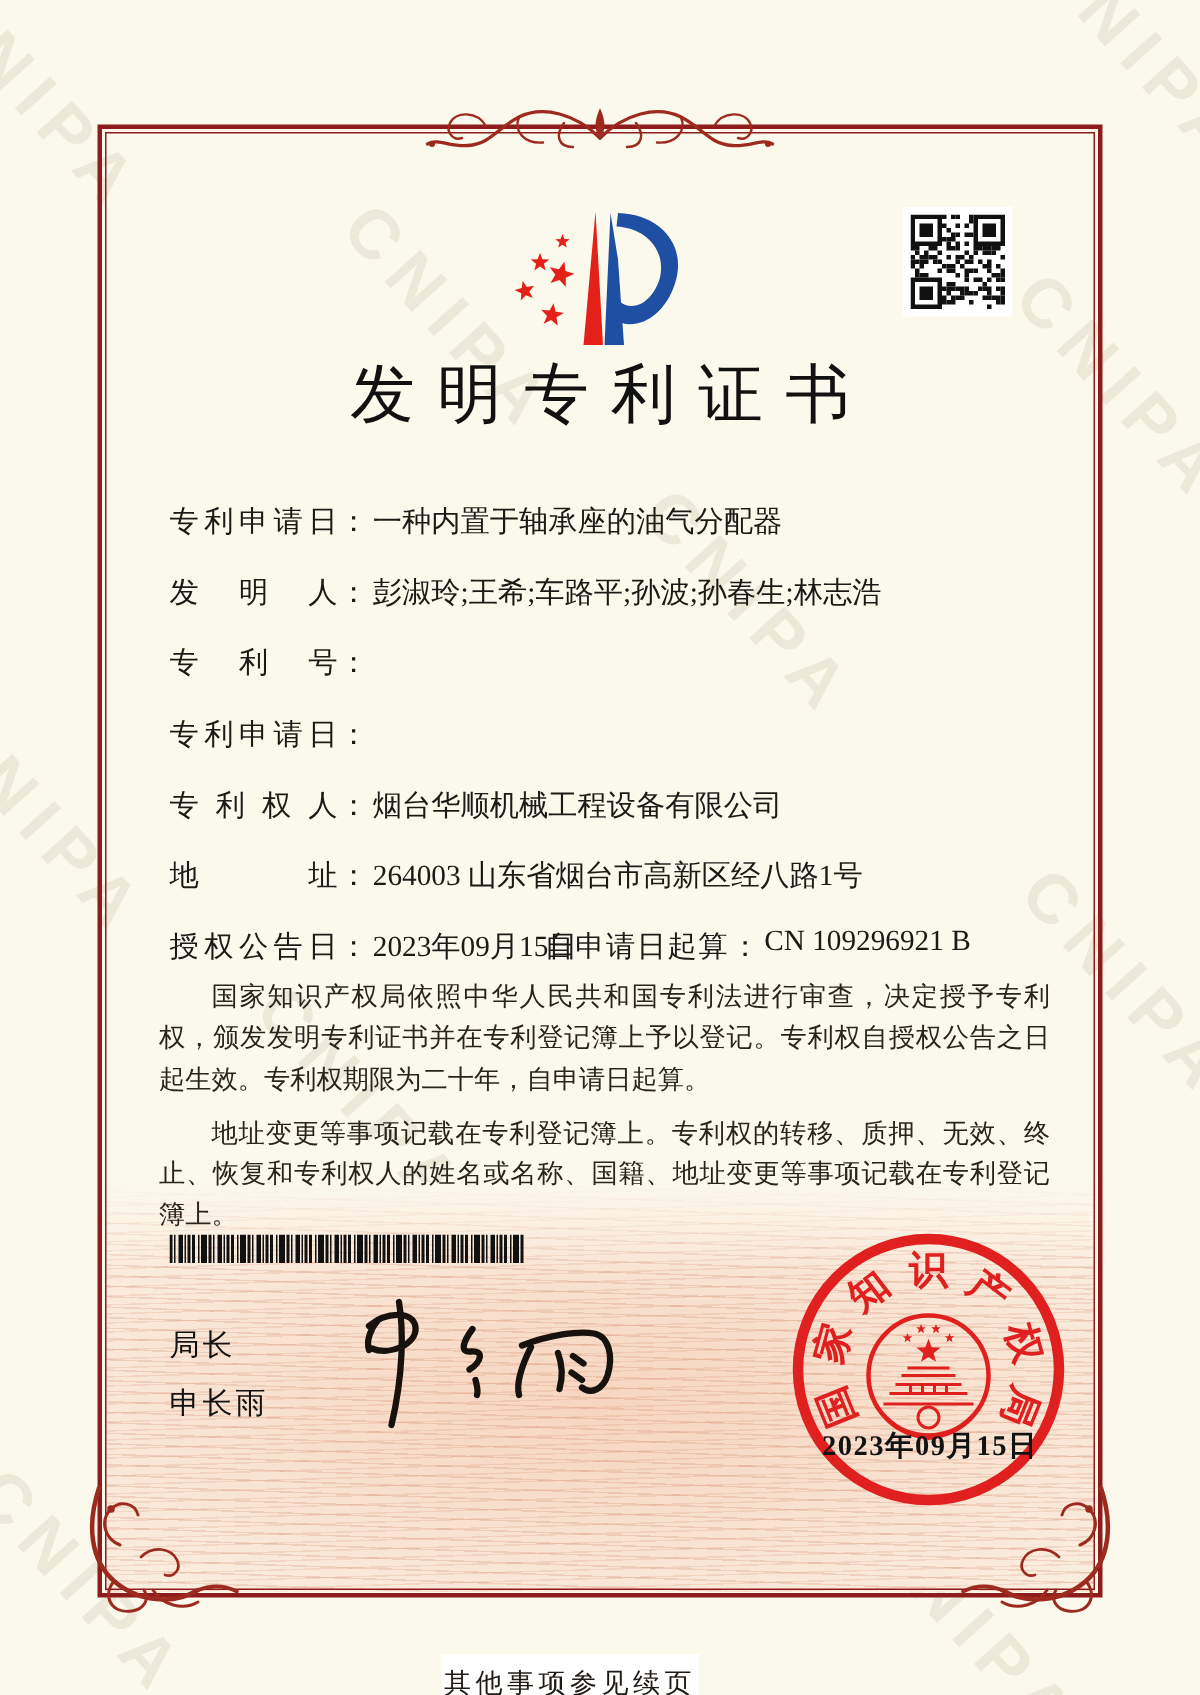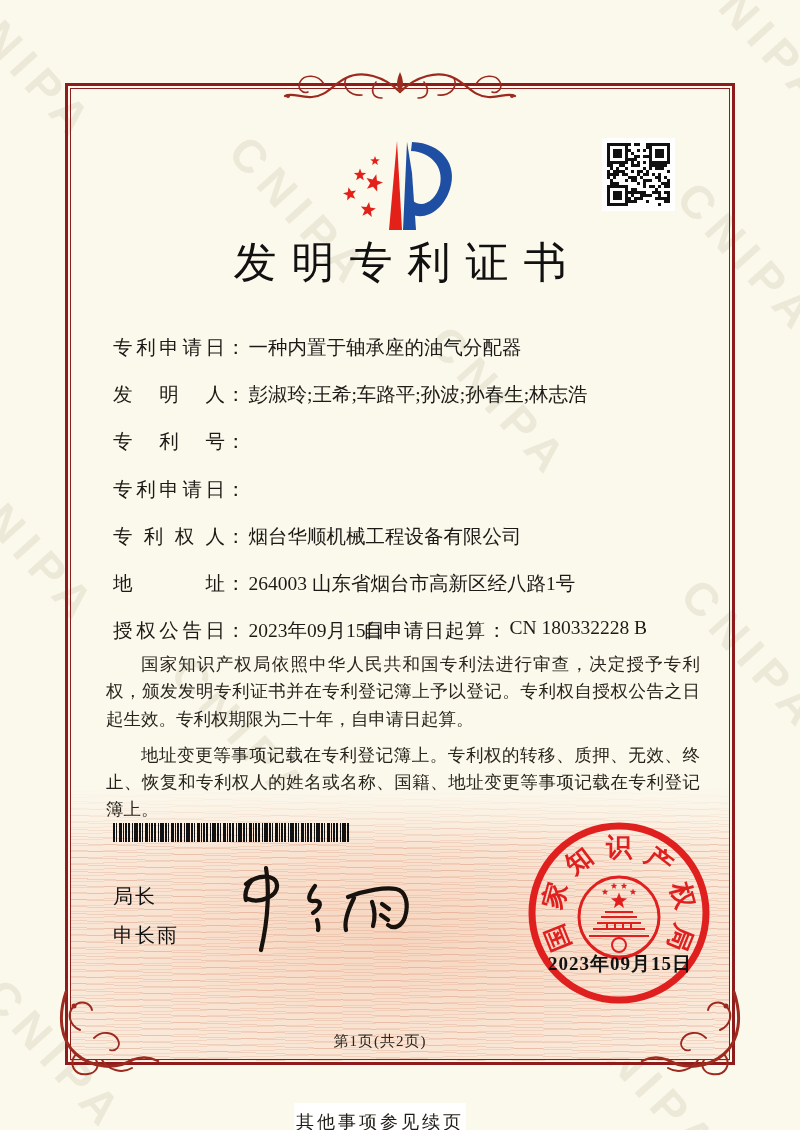--- a/index.html
+++ b/index.html
@@ -289,21 +289,21 @@
             <span class="val">264003 山东省烟台市高新区经八路1号</span>
           </div>
         </div>
       <div class="row">
         <span class="lab">授权公告日</span>
           <span class="colon">：</span>
         <span class="val">2023年09月15日</span>
         <span class="pair2">
           <span class="lab2">自申请日起算</span>
             <span class="colon">：</span>
-          <span class="val">CN 180332228 B</span>
+          <span class="val">CN 109296921 B</span>
         </span>
       </div>
     </div>
 
     <div class="paras" id="parasHost">
         <p>国家知识产权局依照中华人民共和国专利法进行审查，决定授予专利权，颁发发明专利证书并在专利登记簿上予以登记。专利权自授权公告之日起生效。专利权期限为二十年，自申请日起算。</p>
         <p>地址变更等事项记载在专利登记簿上。专利权的转移、质押、无效、终止、恢复和专利权人的姓名或名称、国籍、地址变更等事项记载在专利登记簿上。</p>
       </div>
 
     <div class="barcode">
@@ -421,17 +421,16 @@
         <polygon fill="#e01f1f" stroke="none" points="5.0,-34.4 5.8,-32.2 8.2,-32.1 6.4,-30.6 7.0,-28.2 5.0,-29.6 3.0,-28.2 3.6,-30.6 1.8,-32.1 4.2,-32.2"></polygon>
         <polygon fill="#e01f1f" stroke="none" points="14.0,-28.4 14.8,-26.2 17.2,-26.1 15.4,-24.6 16.0,-22.2 14.0,-23.6 12.0,-22.2 12.6,-24.6 10.8,-26.1 13.2,-26.2"></polygon>
         <path d="M-18,0 h36 M-14,-5 h28 M-22,6 h44 M-26,12 h52 M-30,19 h60" stroke-width="2"></path>
         <path d="M-12,6 v6 M-4,6 v6 M4,6 v6 M12,6 v6" stroke-width="2"></path>
         <circle cy="28" r="7" stroke-width="2"></circle>
         <path d="M-40,4 C-36,28 -20,40 0,42 C20,40 36,28 40,4" stroke-width="2"></path>
       </g>
     </svg>
     <div class="sealdate">2023年09月15日</div>
 
-    <div class="pagenum">第1页(共2页)</div>
     <div class="note">其他事项参见续页</div>
 
   </div>
 </div>
 
 </body></html>

